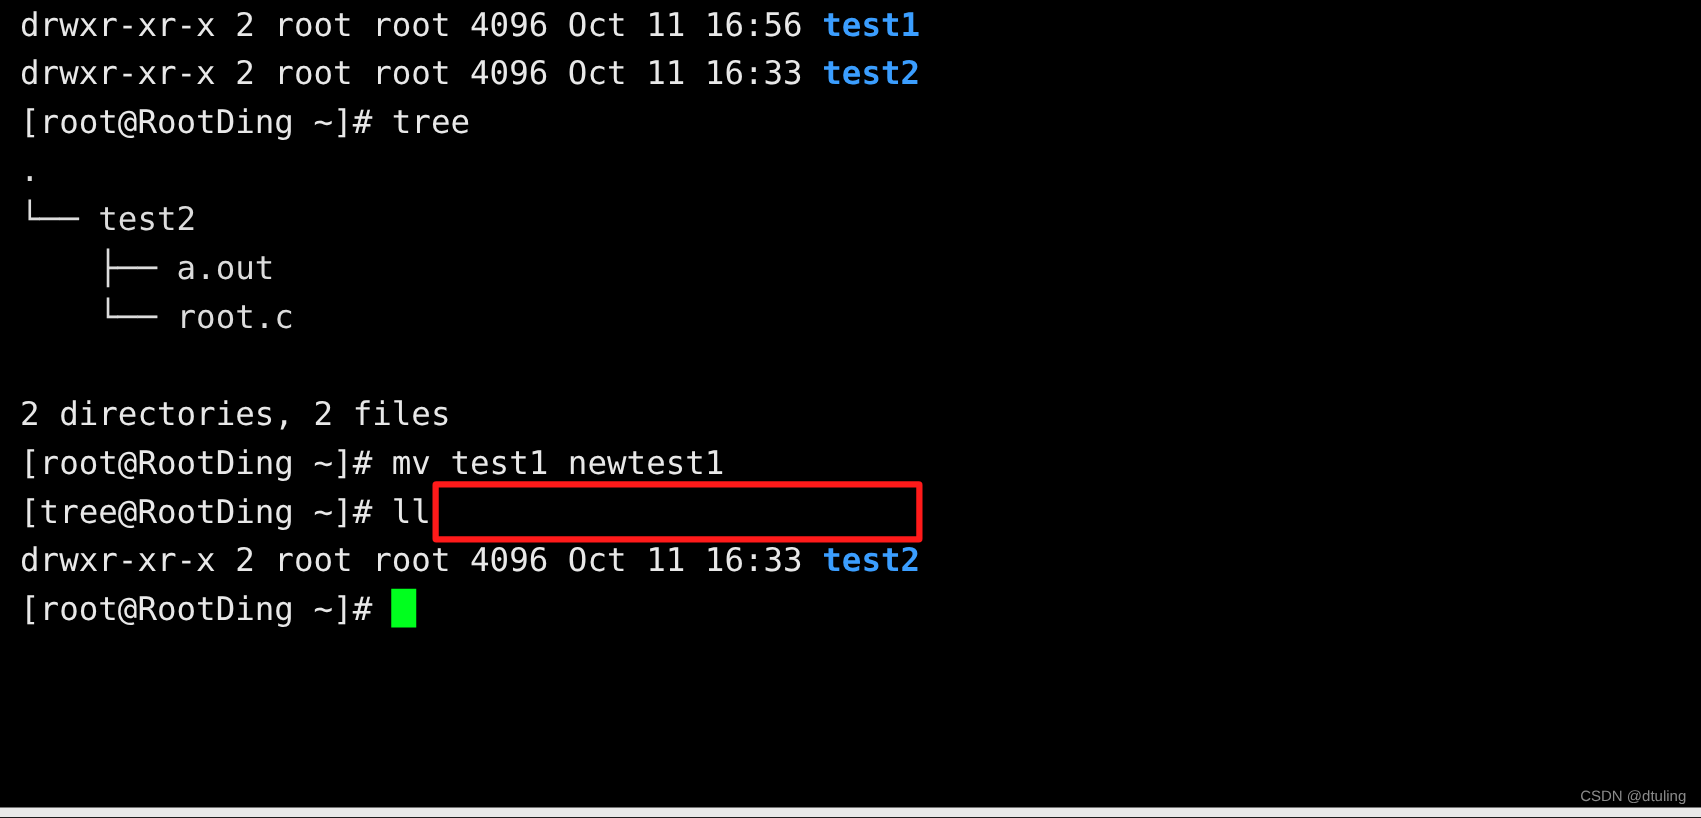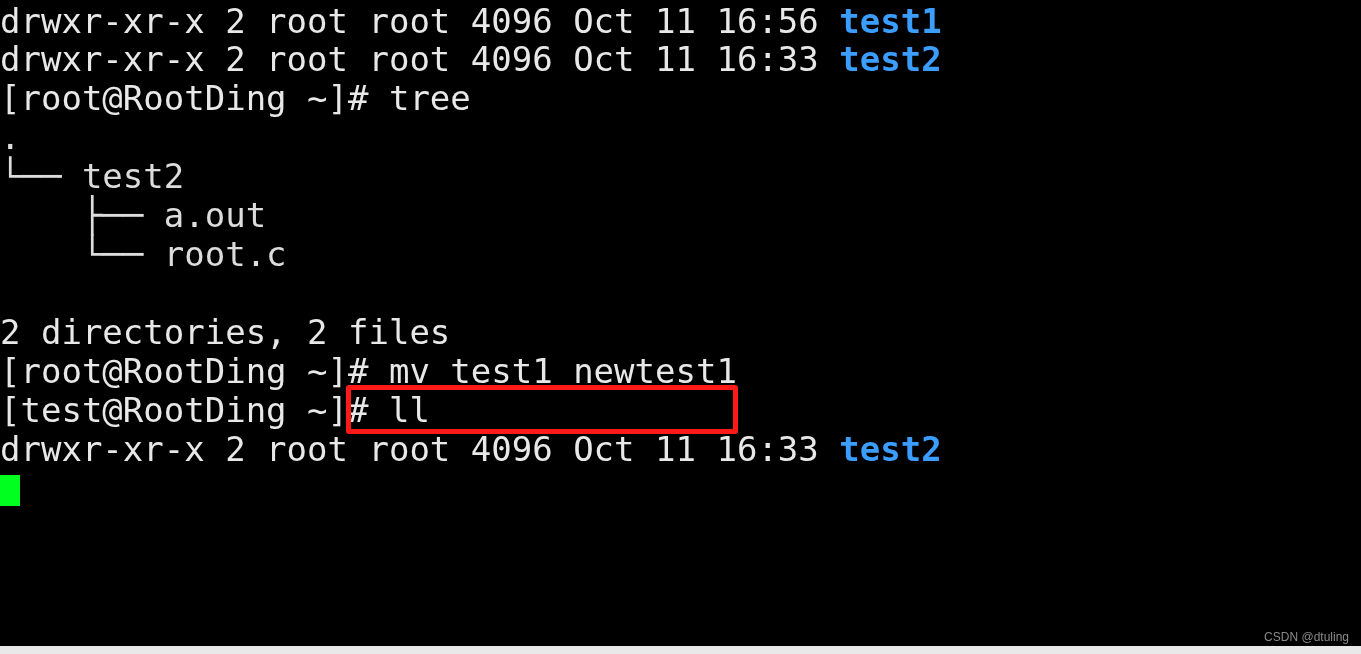--- a/index.html
+++ b/index.html
@@ -22,25 +22,25 @@
     width: 1361px;
     height: 646px;
     background: #000000;
     padding: 0;
     box-sizing: border-box;
   }
   .line {
     position: relative;
     height: 39px;
     line-height: 39px;
-    font-size: 34px;
+    font-size: 26px;
     letter-spacing: 0px;
     color: #e6e6e6;
     white-space: pre;
-    padding-left: 0px;
+    padding-left: 16px;
     margin: 0;
   }
   .line:first-child { height: 40px; line-height: 42px; }
   .seg { white-space: pre; }
   .c-white  { color: #e8e8e8; }
   .c-blue   { color: #3b9eff; font-weight: bold; }
   .c-tree   { color: #dcdcdc; }
   .cursor-block {
     display: inline-block;
     width: 20px;
@@ -87,23 +87,23 @@
         <div class="line"><span class="seg c-white">drwxr-xr-x 2 root root 4096 Oct 11 16:56 </span><span class="seg c-blue">test1</span></div>
         <div class="line"><span class="seg c-white">drwxr-xr-x 2 root root 4096 Oct 11 16:33 </span><span class="seg c-blue">test2</span></div>
         <div class="line"><span class="seg c-white">[root@RootDing ~]# tree</span></div>
         <div class="line"><span class="seg c-tree">.</span></div>
         <div class="line"><span class="seg c-tree">└── test2</span></div>
         <div class="line"><span class="seg c-tree">    ├── a.out</span></div>
         <div class="line"><span class="seg c-tree">    └── root.c</span></div>
         <div class="line"><span class="seg c-white"> </span></div>
         <div class="line"><span class="seg c-white">2 directories, 2 files</span></div>
         <div class="line"><span class="seg c-white">[root@RootDing ~]# mv test1 newtest1</span></div>
-        <div class="line"><span class="seg c-white">[test@RootDing ~]# ll</span></div>
+        <div class="line"><span class="seg c-white">[tree@RootDing ~]# ll</span></div>
         <div class="line"><span class="seg c-white">drwxr-xr-x 2 root root 4096 Oct 11 16:33 </span><span class="seg c-blue">test2</span></div>
-        <div class="line"><span class="cursor-block"></span></div>
+        <div class="line"><span class="seg c-white">[root@RootDing ~]# </span><span class="cursor-block"></span></div>
       </div>
   </div>
 
   <div id="highlight-box"></div>
 
   <div id="watermark">CSDN @dtuling</div>
 
   <div id="bottom-strip"></div>
 
 </div>

